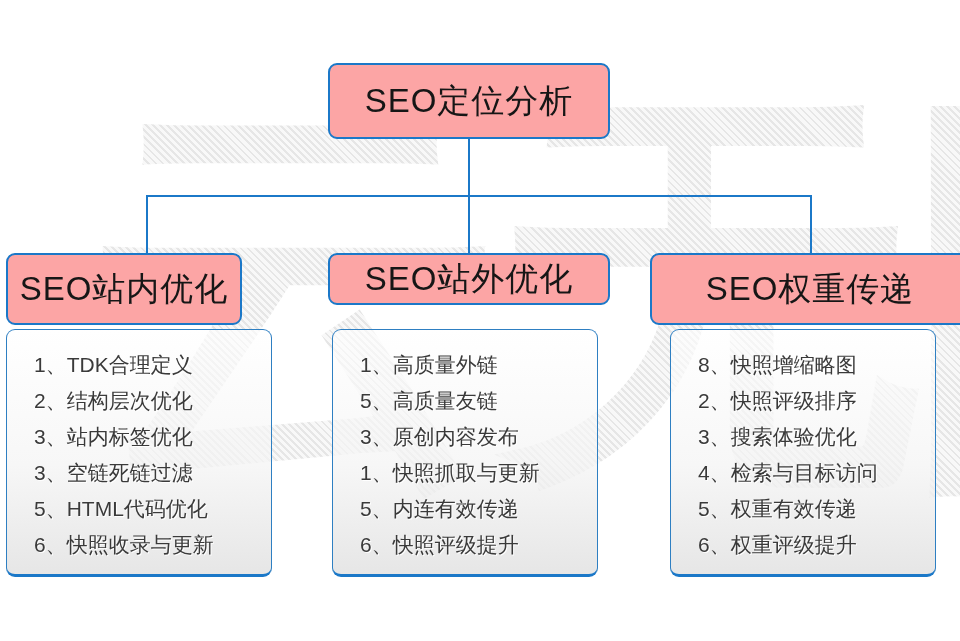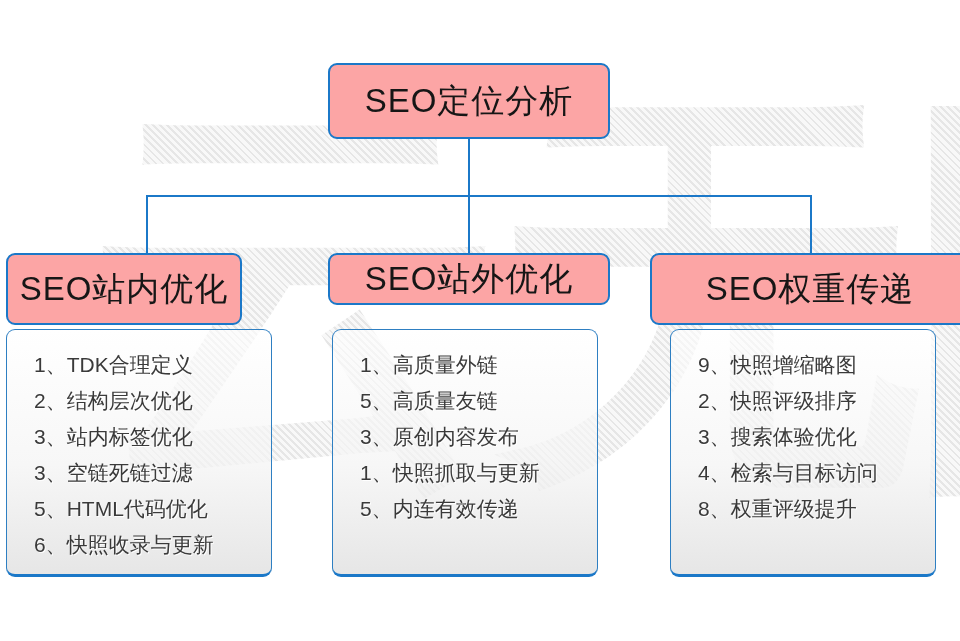--- a/index.html
+++ b/index.html
@@ -88,23 +88,25 @@
     <div class="item">5、HTML代码优化</div>
     <div class="item">6、快照收录与更新</div>
   </div>
 
   <div class="panel panel-2">
     <div class="item">1、高质量外链</div>
     <div class="item">5、高质量友链</div>
     <div class="item">3、原创内容发布</div>
     <div class="item">1、快照抓取与更新</div>
     <div class="item">5、内连有效传递</div>
+    <div class="item">6、快照评级提升</div>
   </div>
 
   <div class="panel panel-3">
-    <div class="item">9、快照增缩略图</div>
+    <div class="item">8、快照增缩略图</div>
     <div class="item">2、快照评级排序</div>
     <div class="item">3、搜索体验优化</div>
     <div class="item">4、检索与目标访问</div>
-    <div class="item">8、权重评级提升</div>
+    <div class="item">5、权重有效传递</div>
+    <div class="item">6、权重评级提升</div>
   </div>
 
 </div>
 
 </body></html>

